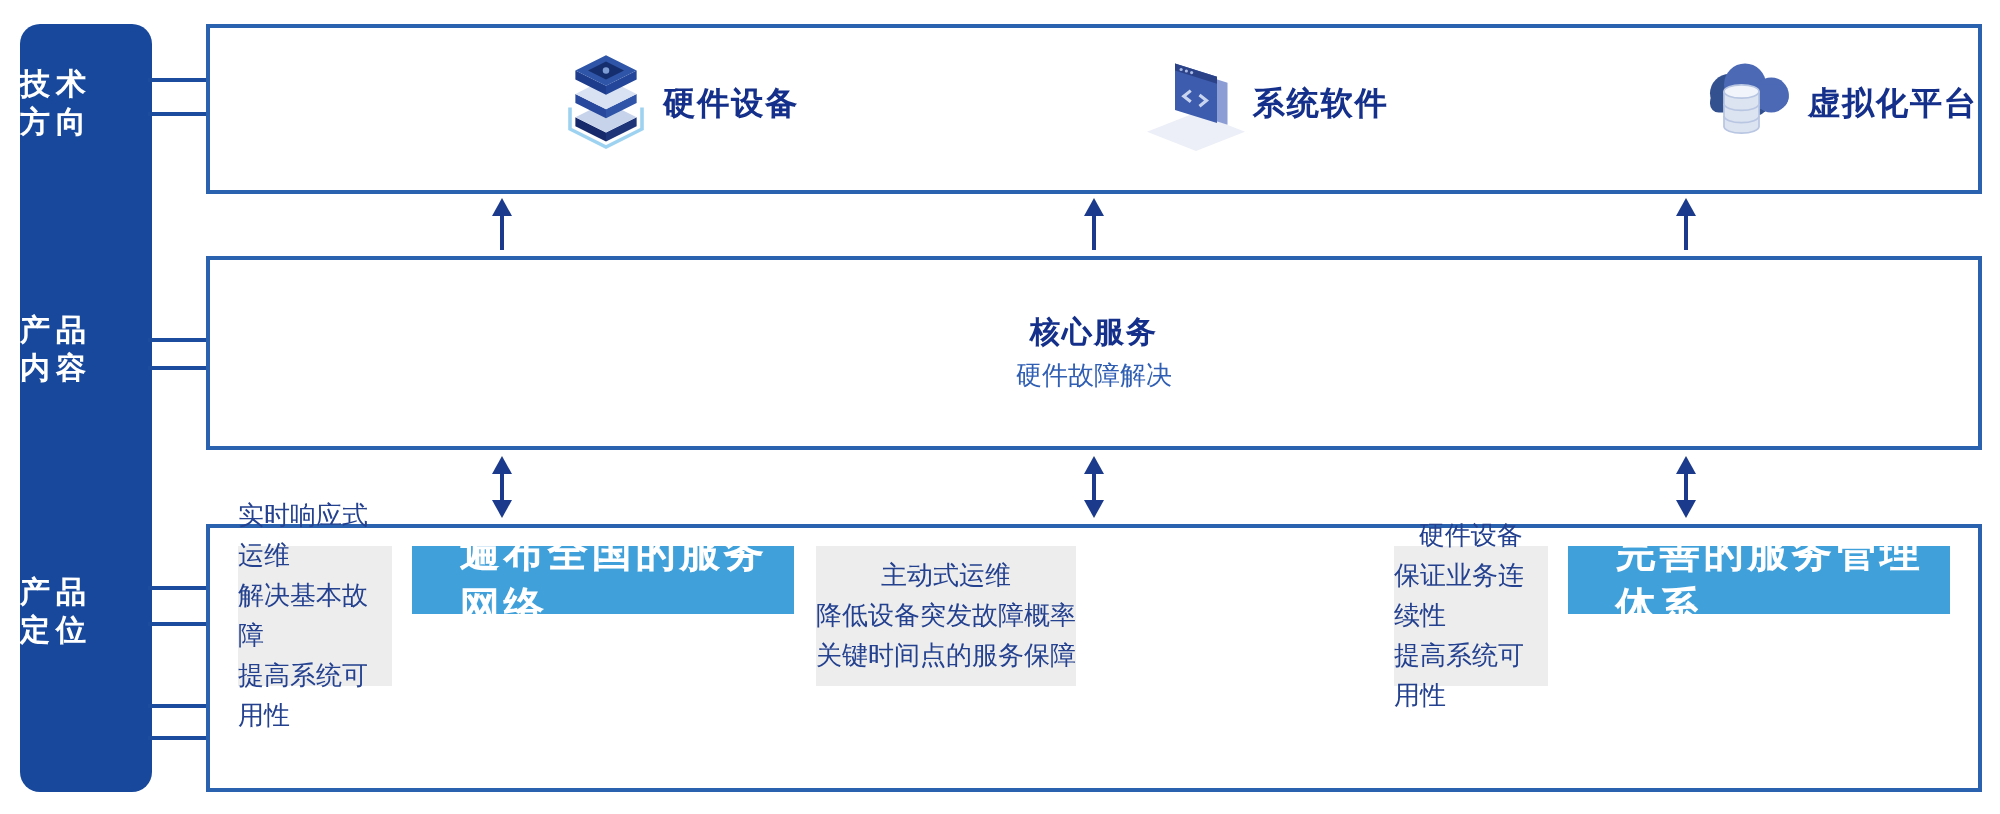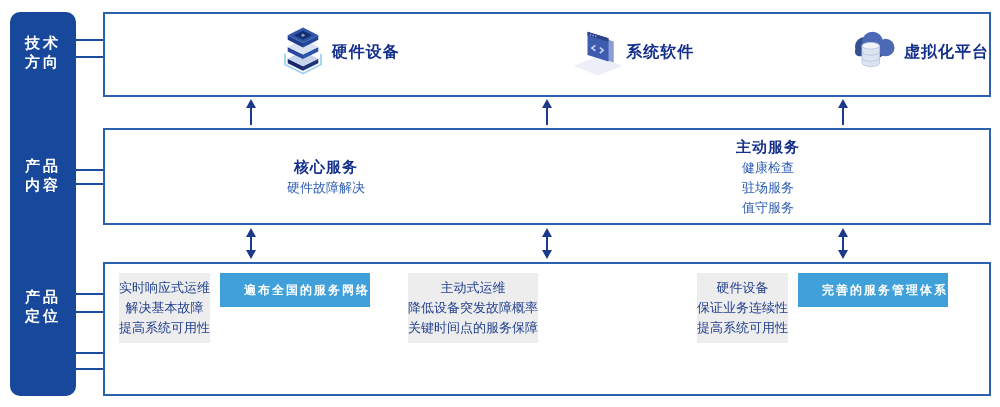--- a/index.html
+++ b/index.html
@@ -3,21 +3,21 @@
 <meta charset="utf-8">
 <style>
   * { margin:0; padding:0; box-sizing:border-box; }
   html,body { background:#ffffff; }
   body { font-family:"Liberation Sans","DejaVu Sans",sans-serif; }
   .stage { position:relative; width:1000px; height:407px; background:#ffffff; overflow:hidden; }
 
   
   .sidebar { position:absolute; left:10px; top:12px; width:66px; height:384px;
              background:#17489C; border-radius:10px; }
-  .side-label { position:absolute; left:0; width:66px; text-align:center; color:#ffffff;
+  .side-label { position:absolute; left:0; width:66px; text-align:left; color:#ffffff;
                 font-size:15px; font-weight:bold; line-height:19px; letter-spacing:3px; }
 
   
   .conn { position:absolute; left:74px; width:31px; height:2px; background:#1B4C9E; }
 
   
   .box { position:absolute; left:103px; width:888px; background:#ffffff;
          border:2px solid #2B62B0; }
   .top-box { top:12px; height:85px; display:flex; }
   .mid-box { top:128px; height:97px; display:flex; }
@@ -29,21 +29,21 @@
   .tech-label { color:#15308A; font-size:16px; font-weight:bold; margin-top:2px; letter-spacing:1px; }
 
   .svc-col { flex:1; display:flex; flex-direction:column; align-items:center; justify-content:center; }
   .svc-title { color:#15308A; font-size:15px; font-weight:bold; line-height:23px; letter-spacing:1px; }
   .svc-item { color:#2F5EB3; font-size:13px; line-height:20px; }
 
   .bot-col { flex:1; display:flex; flex-direction:row; gap:10px; }
   .gray-panel { height:70px; background:#EDEDEE; display:flex; flex-direction:column;
                 align-items:center; justify-content:center; }
   .gray-line { color:#24418F; font-size:13px; line-height:20px; }
-  .blue-bar { height:34px; background:#3FA0DA; color:#ffffff; font-size:12px; font-weight:bold;
+  .blue-bar { height:34px; background:#3FA0DA; color:#ffffff; font-size:20px; font-weight:bold;
               display:flex; align-items:center; justify-content:center; letter-spacing:2px;padding-left:24px; }
 
   
   .arrow-row { position:absolute; left:103px; width:888px; display:flex; }
   .arrow-cell { flex:1; display:flex; justify-content:center; }
   .arrow-row-1 { top:99px; height:26px; }
   .arrow-row-2 { top:228px; height:31px; }
 </style>
 </head>
 <body>
@@ -158,26 +158,20 @@
           <rect x="5" y="8" width="2" height="18" fill="#1B3A8C"></rect>
         </svg>
       </div>
   </div>
 
   <div class="box mid-box">
     <div class="svc-col">
       <div class="svc-title">核心服务</div>
       <div class="svc-item">硬件故障解决</div>
     </div>
-    <div class="svc-col">
-      <div class="svc-title">主动服务</div>
-      <div class="svc-item">健康检查</div>
-      <div class="svc-item">驻场服务</div>
-      <div class="svc-item">值守服务</div>
-    </div>
   </div>
 
   <div class="arrow-row arrow-row-2">
     <div class="arrow-cell">
         <svg width="12" height="31" viewBox="0 0 12 31">
           <polygon points="6,0 11,9 1,9" fill="#1B3A8C"></polygon>
           <rect x="5" y="8" width="2" height="15" fill="#1B3A8C"></rect>
           <polygon points="6,31 11,22 1,22" fill="#1B3A8C"></polygon>
         </svg>
       </div>

